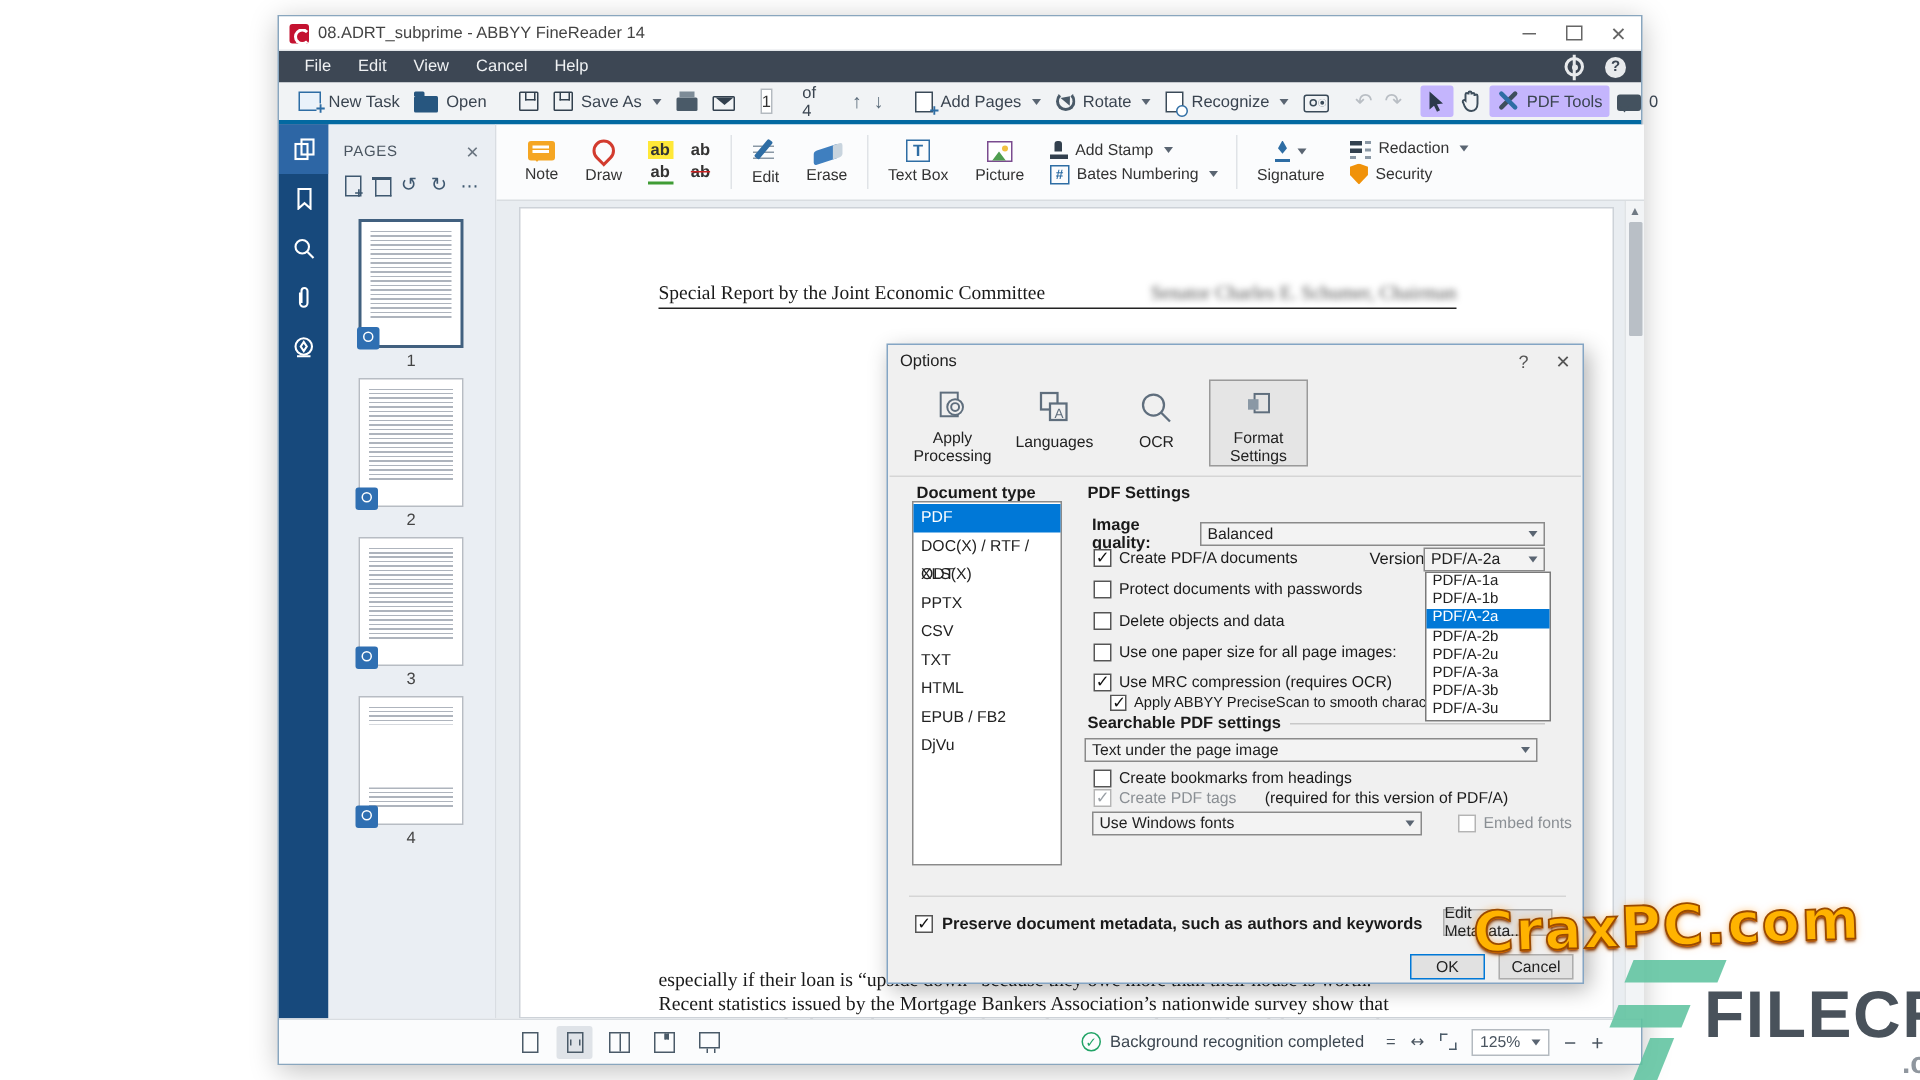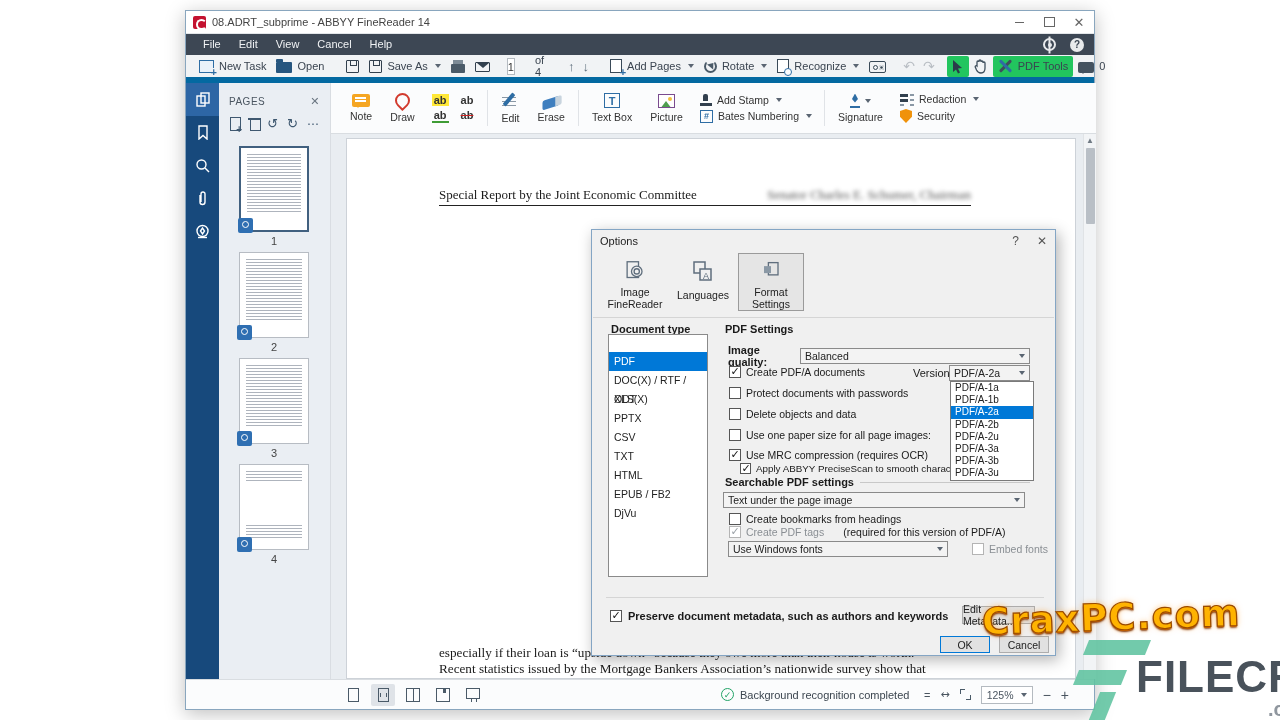--- a/index.html
+++ b/index.html
@@ -31,24 +31,24 @@
   .menubar-right { margin-left:auto; display:flex; align-items:center; padding-right:10px; gap:14px; }
   .gear-ic { width:13px; height:13px; border-radius:50%; border:2px solid #e8eaec; position:relative; }
   .gear-ic::after { content:""; position:absolute; left:2.5px; top:2.5px; width:4px; height:4px; border-radius:50%; background:#e8eaec; }
   .gear-ic::before { content:""; position:absolute; left:-4px; top:3.5px; width:17px; height:2px; background:#e8eaec;
                      box-shadow:0 0 0 transparent; transform:rotate(90deg); }
   .help-ic { width:14px; height:14px; border-radius:50%; background:#e8eaec; color:#3d4754;
              font-size:10px; font-weight:bold; display:flex; align-items:center; justify-content:center; }
 
   
   .toolbar1 { position:absolute; left:0; top:44px; right:0; height:28px; background:#f1f3f5;
-              border-bottom:6px solid #0369a1; display:flex; align-items:center; padding:0 8px; font-size:11px; color:#3a4450; }
+              border-bottom:3px solid #0369a1; display:flex; align-items:center; padding:0 8px; font-size:11px; color:#3a4450; }
   .tb-btn { display:flex; align-items:center; gap:5px; padding:3px 5px; border-radius:2px; white-space:nowrap; }
   .tb-sep { width:1px; height:18px; background:#d4d8db; margin:0 6px; }
-  .tb-active { background:#22c55e; }
+  .tb-active { background:#c4b5fd; }
   .caret { width:0; height:0; border-left:3px solid transparent; border-right:3px solid transparent; border-top:4px solid #5a6572; margin-left:2px; }
   .grayed { color:#b9bec4; }
   .pagebox { width:26px; height:17px; background:#fff; border:1px solid #b4bac0; text-align:center; line-height:16px; font-size:11px; color:#333; }
   .arrow-ch { font-size:13px; color:#5b6b7a; padding:0 4px; }
 
   
   .ic { display:inline-block; position:relative; }
   .ic-newtask { width:15px; height:13px; border:1px solid #2e6da4; background:#eaf2fa; }
   .ic-newtask::after { content:"+"; position:absolute; right:-4px; bottom:-5px; color:#2e6da4; font-weight:bold; font-size:11px; background:#f1f3f5; line-height:9px; }
   .ic-folder { width:16px; height:11px; background:#27567f; border-radius:1px; position:relative; margin-top:3px; }
@@ -190,21 +190,21 @@
   .dlg-title { display:flex; align-items:center; height:21px; padding:0 8px; font-size:11px; color:#222; }
   .dlg-title-btns { margin-left:auto; display:flex; gap:18px; color:#555; font-size:12px; }
   .dlg-tabs { display:flex; gap:2px; padding:2px 10px 6px 10px; }
   .dlg-tab { width:66px; height:58px; display:flex; flex-direction:column; align-items:center; justify-content:flex-start;
              padding-top:6px; gap:5px; text-align:center; font-size:10.5px; color:#222; border:1px solid transparent; }
   .dlg-tab-sel { background:#e5e5e5; border:1px solid #9a9a9a; }
   .dlg-tab svg { stroke:#5f6e7d; fill:none; stroke-width:1.5; }
   .dlg-hr { height:1px; background:#d5d5d5; margin:0 1px; }
   .bold { font-weight:bold; }
   .dlg-label-doctype { position:absolute; left:19px; top:93px; font-weight:bold; }
-  .doclist { position:absolute; left:16px; top:104px; width:100px; height:243px; background:#fff; border:1px solid #8a8a8a; padding-top:17px; }
+  .doclist { position:absolute; left:16px; top:104px; width:100px; height:243px; background:#fff; border:1px solid #8a8a8a; padding-top:1px; }
   .doclist-item { height:19px; line-height:19px; padding-left:5px; font-size:10.5px; color:#222; }
   .doclist-sel { background:#0078d7; color:#fff; }
   .dlg-pdfsettings { position:absolute; left:133px; top:93px; font-weight:bold; }
   .row-iq { position:absolute; left:136px; top:114px; display:flex; align-items:center; }
   .iq-label { font-weight:bold; width:72px; }
   .combo { height:16px; background:#f3f3f3; border:1px solid #8a8a8a; display:flex; align-items:center;
            padding:0 4px; font-size:10.5px; color:#222; justify-content:space-between; }
   .combo .zchev { margin-left:6px; }
   .cb-row { position:absolute; left:137px; display:flex; align-items:flex-start; gap:5px; font-size:10.5px; }
   .cbx { width:12px; height:12px; border:1px solid #555; background:#fff; position:relative; flex:none; margin-top:0; }
@@ -533,29 +533,36 @@
           <span>✕</span>
         </span>
       </div>
       <div class="dlg-tabs">
         <div class="dlg-tab">
           <svg width="26" height="24" viewBox="0 0 26 24">
               <rect x="4" y="2" width="13" height="18"></rect>
               <circle cx="15" cy="13" r="6" fill="#f0f0f0"></circle>
               <circle cx="15" cy="13" r="3"></circle>
             </svg>
-          <span>Image FineReader</span>
+          <span>Apply Processing</span>
         </div>
         <div class="dlg-tab">
           <svg width="26" height="24" viewBox="0 0 26 24">
               <rect x="4" y="2" width="11" height="11"></rect>
               <rect x="10" y="9" width="11" height="11" fill="#f0f0f0"></rect>
               <text x="13" y="18.5" font-size="9" fill="#5f6e7d" stroke="none">A</text>
             </svg>
           <span>Languages</span>
+        </div>
+        <div class="dlg-tab">
+          <svg width="26" height="24" viewBox="0 0 26 24">
+              <circle cx="11" cy="10" r="7"></circle>
+              <line x1="16" y1="15" x2="22" y2="21"></line>
+            </svg>
+          <span>OCR</span>
         </div>
         <div class="dlg-tab dlg-tab-sel">
           <svg width="26" height="24" viewBox="0 0 26 24">
               <rect x="10" y="3" width="11" height="14"></rect>
               <rect x="5" y="7" width="8" height="8" fill="#8a98a5" stroke="none"></rect>
             </svg>
           <span>Format Settings</span>
         </div>
       </div>
       <div class="dlg-hr"></div>

